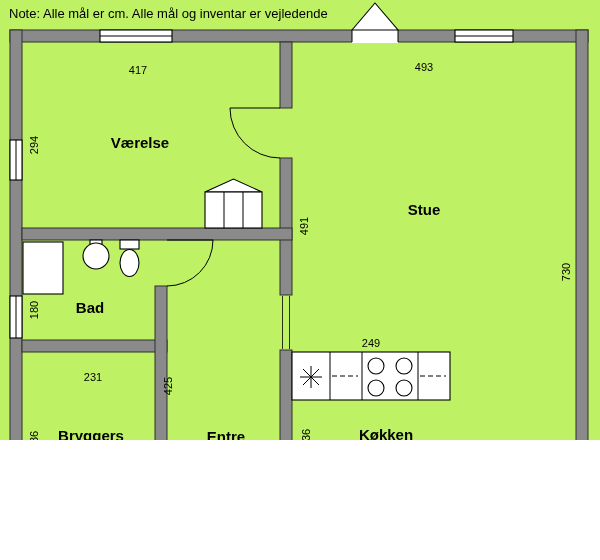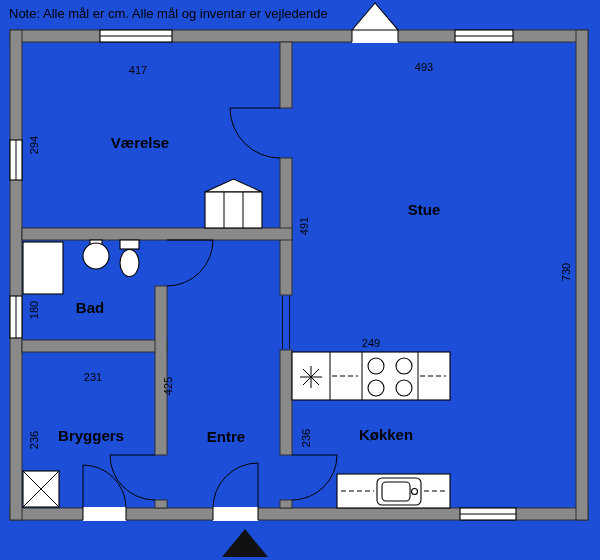--- a/index.html
+++ b/index.html
@@ -1,16 +1,16 @@
 <!DOCTYPE html>
 <html><head>
 <meta charset="utf-8">
 <style>
   html,body{margin:0;padding:0;background:#fff;}
-  .stage{position:relative;width:600px;height:560px;background:#1d4ed8;overflow:hidden;
+  .stage{position:relative;width:600px;height:440px;background:#bef264;overflow:hidden;
          font-family:"Liberation Sans",sans-serif;}
   svg{display:block;}
   .wall{fill:#8a8a8a;stroke:#2e2e2e;stroke-width:1;}
   .win{fill:#ffffff;stroke:#000000;stroke-width:1.1;}
   .gap{fill:#ffffff;stroke:none;}
   .fix{fill:#ffffff;stroke:#000000;stroke-width:1.1;}
   .ln{stroke:#000000;stroke-width:1;fill:none;}
   .thin{stroke:#000000;stroke-width:0.8;fill:none;}
   .dash{stroke:#000000;stroke-width:1;fill:none;stroke-dasharray:5 3;}
   .arc{stroke:#000000;stroke-width:1;fill:none;}

